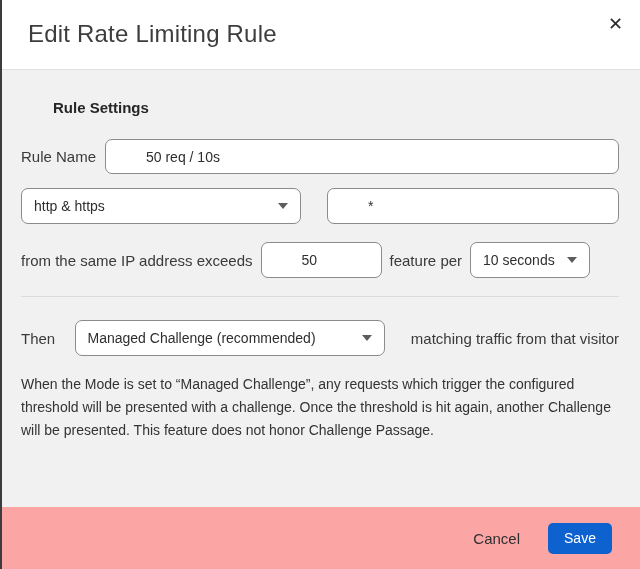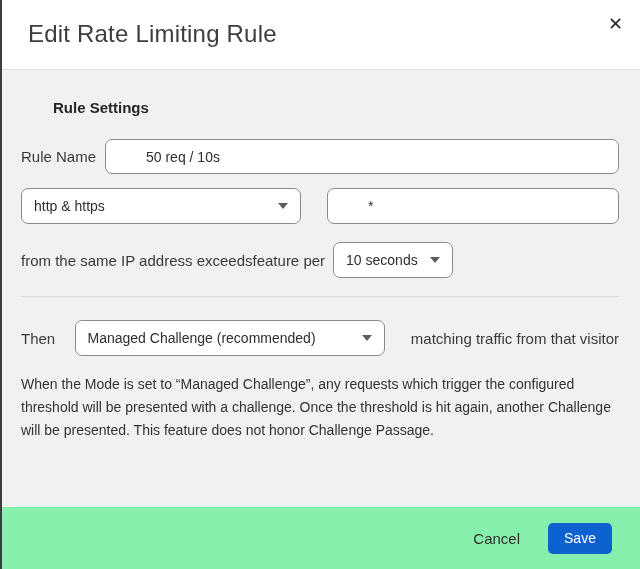--- a/index.html
+++ b/index.html
@@ -97,21 +97,21 @@
   .row-then { margin-top:23px; font-size:15px;justify-content:space-between; }
   .select-mode { width:310px; flex:0 0 310px; margin:0 13px 0 6px; }
   .help {
     margin-top:17px;
     font-size:14px; line-height:23px; color:#333333;
     max-width:600px;
   }
   
   .footer {
     flex:0 0 62px;
-    background:#86efac;
+    background:#fca5a5;
     display:flex; align-items:center; justify-content:flex-end;
     gap:26px;
     padding-right:28px;
     box-sizing:border-box;
   }
   .cancel-btn {
     font-size:15px; color:#2f2f2f; cursor:pointer;
     background:none; border:none; font-family:inherit; padding:4px 2px;
   }
   .save-btn {
@@ -145,20 +145,21 @@
     <div class="row row-url">
       <div class="select select-scheme">
         <span>http &amp; https</span>
         <span class="arrow"></span>
       </div>
       <input class="field url-input" type="text" value="*" style="">
     </div>
 
     <div class="row row-threshold">
       <span class="inline-text">from the same IP address exceeds</span>
+      <input class="field threshold-input" type="text" value="50" style="">
       <span class="inline-text">feature per</span>
       <div class="select select-period">
         <span>10 seconds</span>
         <span class="arrow"></span>
       </div>
     </div>
 
     <hr class="divider">
 
     <div class="row row-then">

